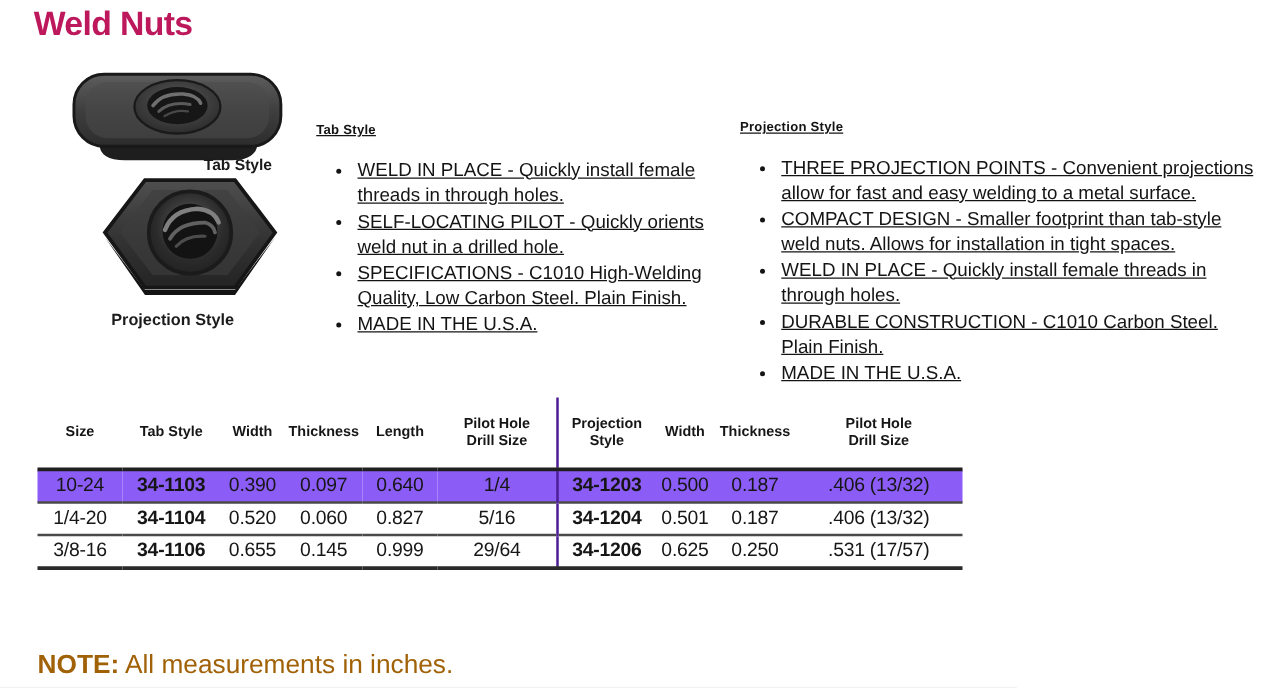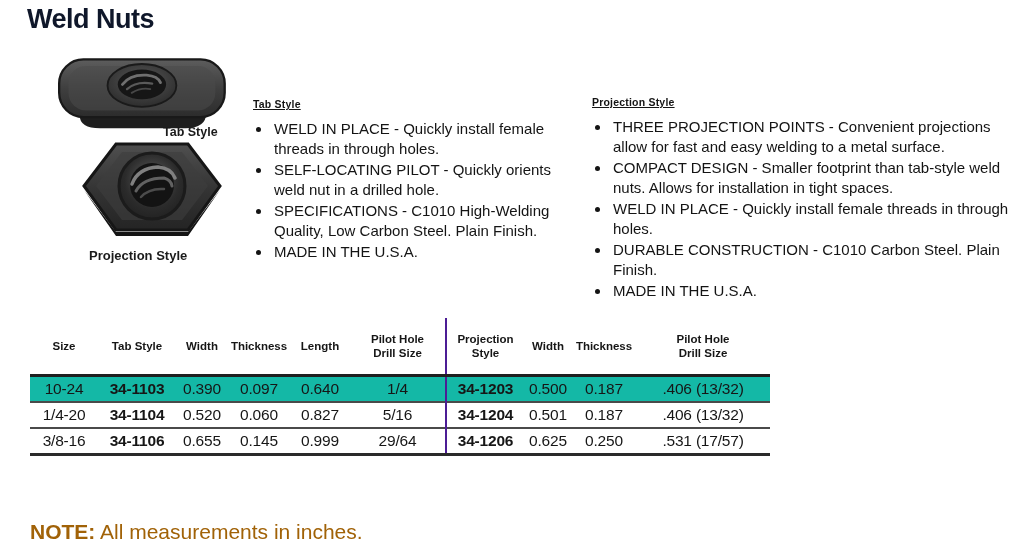--- a/index.html
+++ b/index.html
@@ -3,53 +3,53 @@
 <meta charset="utf-8">
 <style>
   html,body{margin:0;padding:0;background:#e8e8e8;}
   .page{
     position:relative;width:1024px;height:550px;background:#ffffff;
     font-family:"Liberation Sans","DejaVu Sans",sans-serif;color:#151515;
     overflow:hidden;margin:0 auto;
   }
   .page-title{
     position:absolute;left:27px;top:4px;font-size:27px;font-weight:700;
-    letter-spacing:-0.5px;color:#0f172a;
+    letter-spacing:-0.5px;color:#be185d;
   }
   
   .nut-tab{position:absolute;left:48px;top:48px;width:186px;height:86px;}
   .nut-proj{position:absolute;left:76px;top:136px;width:152px;height:112px;}
   .img-label{position:absolute;font-weight:700;color:#1b1b1b;}
   .img-label.tab{left:163px;top:125px;font-size:12.5px;}
   .img-label.proj{left:89px;top:248px;font-size:13px;}
   
   .feature-col{position:absolute;line-height:20.5px;font-size:15px;color:#141414;}
   .feature-col.tab{left:253px;top:94px;width:332px;}
   .feature-col.proj{left:592px;top:92px;width:428px;}
   .feature-heading{
     font-size:10.5px;font-weight:700;text-decoration:underline;
     margin:0 0 4px 0;letter-spacing:0.2px;
   }
-  .feature-list{margin:0;padding:0 0 0 19px;list-style:disc;}
+  .feature-list{margin:12px;padding:0 0 0 19px;list-style:disc;text-decoration:underline;}
   .feature-list li{margin:0;padding-left:2px;}
   
   .spec-table-wrap{position:absolute;left:30px;top:318px;width:740px;}
   table.spec{border-collapse:collapse;table-layout:fixed;width:740px;}
   table.spec th{
     font-size:11.5px;font-weight:700;text-align:center;vertical-align:middle;
     height:56px;white-space:pre-line;line-height:1.25;padding:0 2px;color:#161616;
   }
   table.spec thead tr{border-bottom:3px solid #1f1f1f;}
   table.spec td{
     font-size:15.5px;text-align:center;vertical-align:middle;height:24px;
     padding:0 2px;color:#161616;letter-spacing:-0.2px;
   }
   table.spec tbody tr{border-bottom:2px solid #4a4a4a;}
   table.spec tbody tr:last-child{border-bottom:3px solid #2a2a2a;}
-  table.spec tbody tr.shade{background:#14b8a6;}
+  table.spec tbody tr.shade{background:#8b5cf6;}
   table.spec td.bold{font-weight:700;}
   table.spec .divider{border-left:2px solid #4c1d95;}
   .table-note{position:absolute;left:30px;top:520px;font-size:21px;color:#a16207;}
   .table-note b{font-weight:700;}
 </style>
 </head>
 <body>
 
 <div class="page">
 

